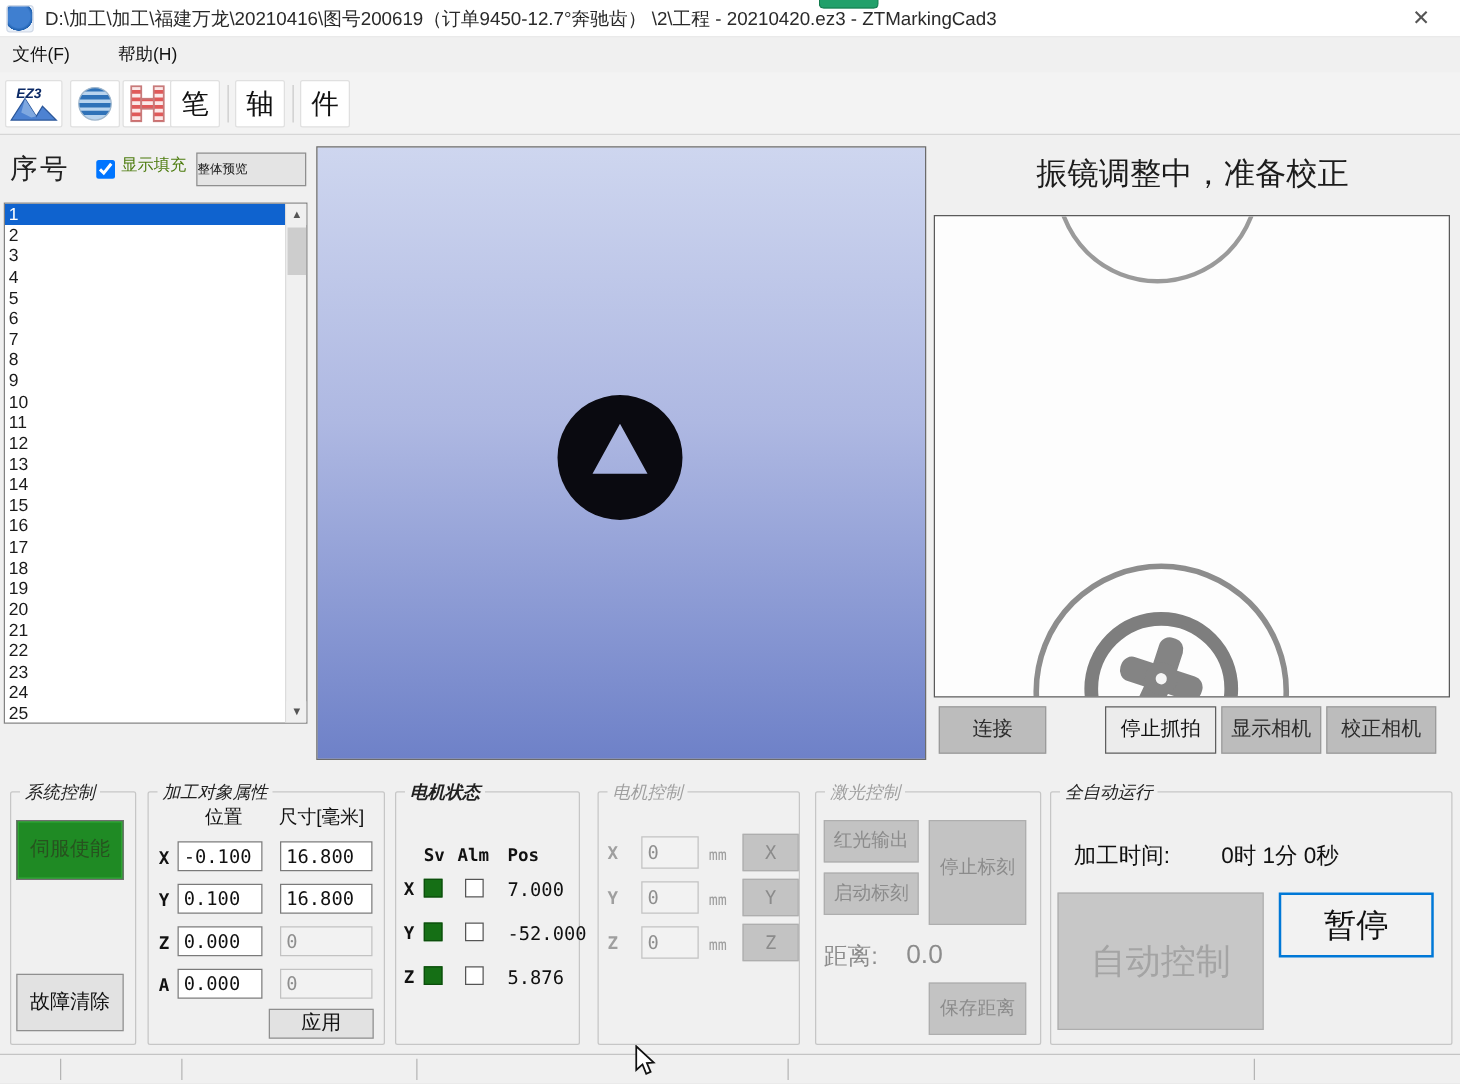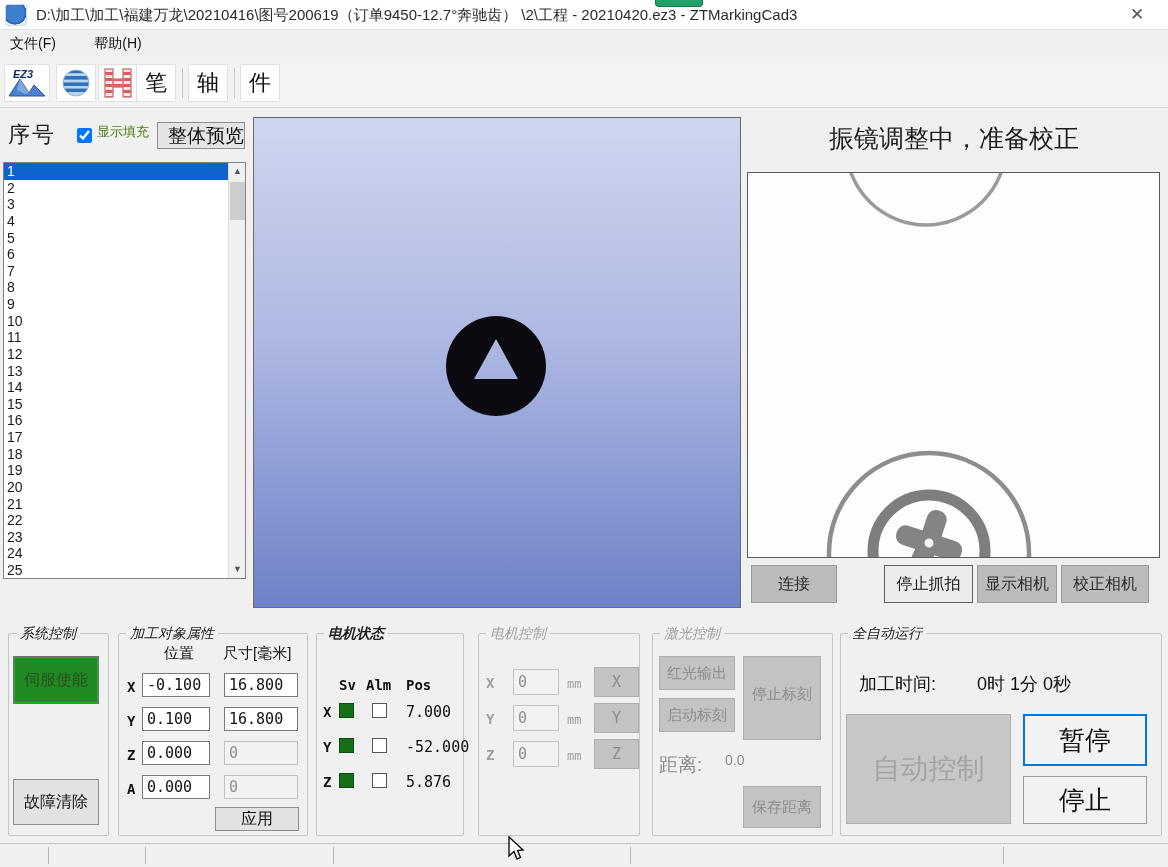--- a/index.html
+++ b/index.html
@@ -19,21 +19,21 @@
   .toolbar { position:absolute; left:0; top:58px; width:1168px; height:50px; background:#f3f3f3; border-bottom:1px solid #d6d6d6; }
   .toolbtn { position:absolute; top:6px; width:40px; height:38px; background:#ffffff; border:1px solid #e0e0e0; border-radius:2px;
              display:flex; align-items:center; justify-content:center; font-size:22px; color:#111; }
   .tool-sep { position:absolute; top:10px; width:1px; height:30px; background:#c9c9c9; }
 
   
   .xuhao-label { position:absolute; left:8px; top:120px; font-size:22px; color:#222; letter-spacing:2px; }
   .fill-check { position:absolute; left:77px; top:128px; width:15px; height:15px; }
   .fill-label { position:absolute; left:97px; top:123px; font-size:13px; color:#4d7c0f; }
   .preview-btn { position:absolute; left:157px; top:122px; width:88px; height:27px; background:#e4e4e4; border:1px solid #8f8f8f;
-                 font-size:19px; color:#111; text-align:right; line-height:25px; }
+                 font-size:10px; color:#111; text-align:left; line-height:25px; }
   .listbox { position:absolute; left:3px; top:162px; width:243px; height:417px; background:#ffffff; border:1px solid #828282; overflow:hidden; }
   .list-item { height:16.64px; line-height:16.6px; font-size:14px; color:#1a1a1a; padding-left:3px; }
   .list-item.selected { background:#0f63cf; color:#ffffff; }
   .vscroll { position:absolute; right:0; top:0; width:17px; height:100%; background:#f0f0f0; border-left:1px solid #dcdcdc; }
   .varrow { position:absolute; left:0; width:17px; height:17px; background:#f0f0f0; color:#555; font-size:9px; text-align:center; line-height:17px; }
   .vthumb { position:absolute; left:1px; top:19px; width:15px; height:38px; background:#cdcdcd; }
 
   
   .canvas { position:absolute; left:253px; top:117px; width:488px; height:491px;
             background:linear-gradient(180deg,#ced6ef 0%, #aeb8e2 45%, #6e81c8 100%); border:1px solid #6b6b6b; }
@@ -278,31 +278,30 @@
     <div style="position:absolute;left:88px;top:115px;font-size:12px;color:#9f9f9f;" class="mono">mm</div>
     <div class="btn-dis mono" style="left:115px;top:105px;width:45px;height:30px;line-height:28px;">Z</div>
   </div>
 
   <div class="groupbox" style="left:652px;top:633px;width:181px;height:203px;">
     <div class="gb-legend gb-disabled">激光控制</div>
     <div class="btn-dis" style="left:6px;top:22px;width:76px;height:34px;line-height:32px;">红光输出</div>
     <div class="btn-dis" style="left:6px;top:64px;width:76px;height:34px;line-height:32px;">启动标刻</div>
     <div class="btn-dis" style="left:90px;top:22px;width:78px;height:84px;line-height:74px;">停止标刻</div>
     <div style="position:absolute;left:6px;top:118px;font-size:19px;color:#8c8c8c;">距离:</div>
-    <div style="position:absolute;left:72px;top:118px;font-size:14px;color:#8c8c8c;">0.0</div>
+    <div style="position:absolute;left:72px;top:118px;font-size:21px;color:#8c8c8c;">0.0</div>
     <div class="btn-dis" style="left:90px;top:152px;width:78px;height:42px;line-height:40px;">保存距离</div>
   </div>
 
   <div class="groupbox" style="left:840px;top:633px;width:322px;height:203px;">
     <div class="gb-legend">全自动运行</div>
     <div style="position:absolute;left:18px;top:38px;font-size:18px;color:#111;">加工时间:</div>
     <div style="position:absolute;left:136px;top:38px;font-size:18px;color:#111;">0时 1分 0秒</div>
     <div class="btn-dis" style="left:5px;top:80px;width:165px;height:110px;line-height:108px;font-size:28px;color:#a4a4a4;background:#c7c7c7;">自动控制</div>
     <div style="position:absolute;left:182px;top:80px;width:124px;height:52px;background:#f2f2f2;border:2px solid #0078d7;font-size:26px;color:#111;text-align:center;line-height:48px;">暂停</div>
-    <div style="position:absolute;left:182px;top:142px;width:124px;height:48px;background:#f2f2f2;border:1px solid #9b9b9b;font-size:26px;color:#111;text-align:center;line-height:46px;">停止</div>
   </div>
 
   <div class="statusbar">
     <div class="sb-sep" style="left:48px;"></div>
     <div class="sb-sep" style="left:145px;"></div>
     <div class="sb-sep" style="left:333px;"></div>
     <div class="sb-sep" style="left:630px;"></div>
     <div class="sb-sep" style="left:1003px;"></div>
   </div>
 

